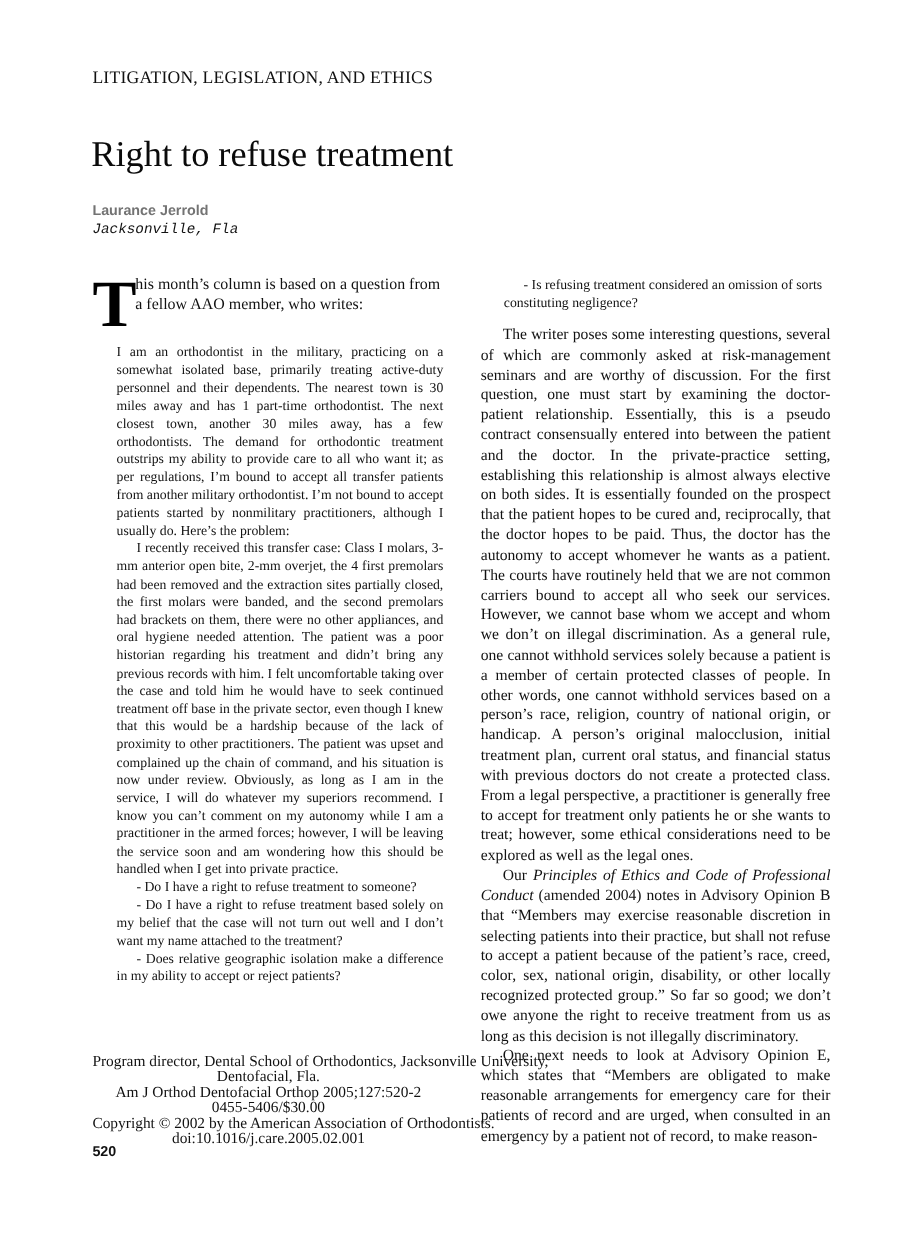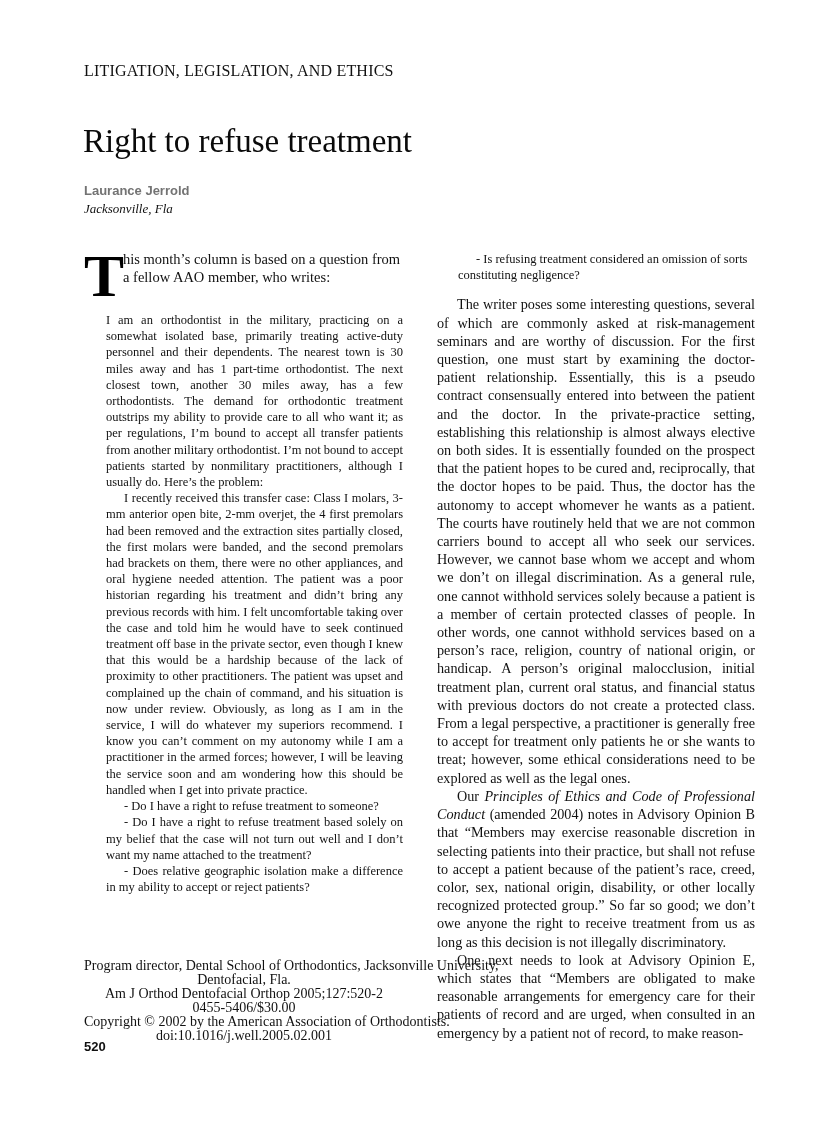--- a/index.html
+++ b/index.html
@@ -1,20 +1,20 @@
 <!DOCTYPE html>
 <html><head>
 <meta charset="utf-8">
 <style>
   html, body { margin: 0; padding: 0; background: #ffffff; }
   body { width: 838px; height: 1122px; position: relative; overflow: hidden; color: #111; font-family: "Liberation Serif", serif; }
   .section-header { position: absolute; left: 84px; top: 62px; font-size: 16px; letter-spacing: 0.2px; color: #111; }
   .title { position: absolute; left: 83px; top: 121px; font-size: 33px; color: #0a0a0a; line-height: 40px; }
   .author { position: absolute; left: 84px; top: 183px; font-family: "Liberation Sans", sans-serif; font-weight: bold; font-size: 13px; color: #737373; }
-  .affil { position: absolute; left: 84px; top: 201px; font-style: italic; font-size: 13px; color: #111; }
+  .affil { position: absolute; left: 84px; top: 201px; font-style: italic; font-size: 13px; color: #111; font-family: Liberation Mono, monospace; }
 
   .col-left { position: absolute; left: 84px; top: 250px; width: 320px; }
   .col-right { position: absolute; left: 437px; top: 250px; width: 318px; }
 
   .intro { position: relative; font-size: 14.5px; line-height: 18px; height: 48px; }
   .dropcap { position: absolute; left: 0; top: 1px; font-size: 60px; line-height: 50px; font-weight: bold; color: #000; }
   .intro-text { padding-left: 39px; }
 
   .letter { margin: 14px 0 0 22px; width: 297px; font-size: 12.5px; line-height: 16.2px; text-align: justify; }
   .letter p { margin: 0; }
@@ -63,16 +63,16 @@
     <p>One next needs to look at Advisory Opinion E, which states that “Members are obligated to make reasonable arrangements for emergency care for their patients of record and are urged, when consulted in an emergency by a patient not of record, to make reason-</p>
   </div>
 </div>
 
 <div class="footnote">
   <div>Program director, Dental School of Orthodontics, Jacksonville University,</div>
   <div>Dentofacial, Fla.</div>
   <div>Am J Orthod Dentofacial Orthop 2005;127:520-2</div>
   <div>0455-5406/$30.00</div>
   <div>Copyright © 2002 by the American Association of Orthodontists.</div>
-  <div>doi:10.1016/j.well.2005.02.001</div>
+  <div>doi:10.1016/j.care.2005.02.001</div>
 </div>
 
 <div class="page-num">520</div>
 
 </body></html>

